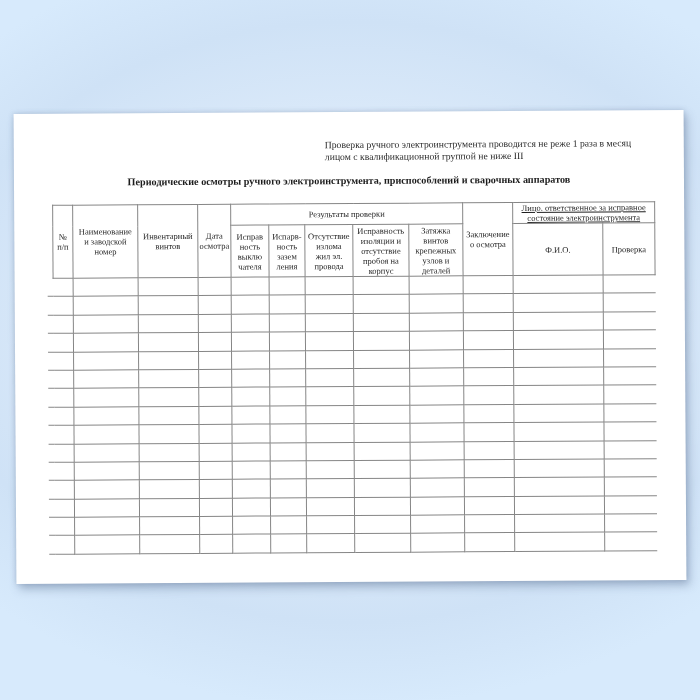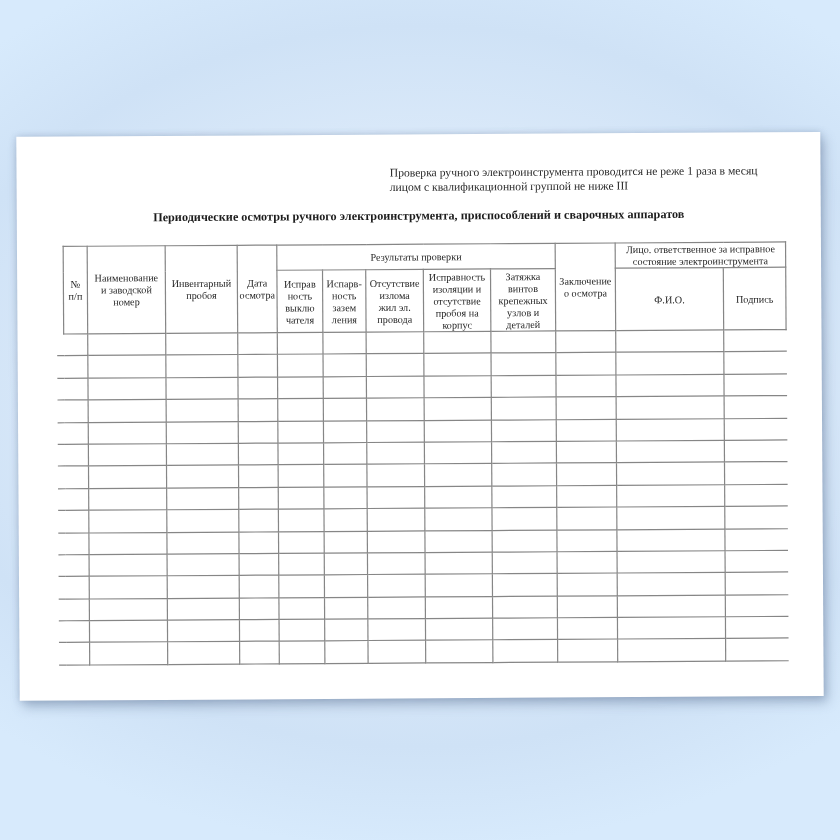--- a/index.html
+++ b/index.html
@@ -73,21 +73,21 @@
     padding: 0 1px;
     font-size: 8.5px;
     line-height: 10px;
     overflow: hidden;
   }
 
   thead tr.group-row { height: 21px; }
   thead tr.sub-row   { height: 52px; }
 
   th.group-results { font-size: 8.8px; }
-  th.group-person  { font-size: 8px; line-height: 9.8px; }
+  th.group-person  { font-size: 8px; line-height: 9.8px; text-decoration: underline; }
   th.sub           { font-size: 8.2px; line-height: 9.9px; }
 
   tbody tr { height: 18.4px; }
 
   tbody td {
     border: 1px solid #868686;
     padding: 0;
   }
   
   tbody td:first-child { border-left: none; position: relative; }
@@ -132,21 +132,21 @@
           <col style="width:52px">
       </colgroup>
       <thead>
         <tr class="group-row">
           <th rowspan="2">№
 п/п</th>
           <th rowspan="2">Наименование
 и заводской
 номер</th>
           <th rowspan="2">Инвентарный
-пробоя</th>
+винтов</th>
           <th rowspan="2">Дата
 осмотра</th>
           <th colspan="5" class="group-results">Результаты проверки</th>
           <th rowspan="2">Заключение
 о осмотра</th>
           <th colspan="2" class="group-person">Лицо. ответственное за исправное
 состояние электроинструмента</th>
         </tr>
         <tr class="sub-row">
           <th class="sub">Исправ
@@ -165,21 +165,21 @@
 изоляции и
 отсутствие
 пробоя на
 корпус</th>
           <th class="sub">Затяжка
 винтов
 крепежных
 узлов и
 деталей</th>
           <th>Ф.И.О.</th>
-          <th>Подпись</th>
+          <th>Проверка</th>
         </tr>
       </thead>
       <tbody>
           <tr>
             <td></td>
             <td></td>
             <td></td>
             <td></td>
             <td></td>
             <td></td>

